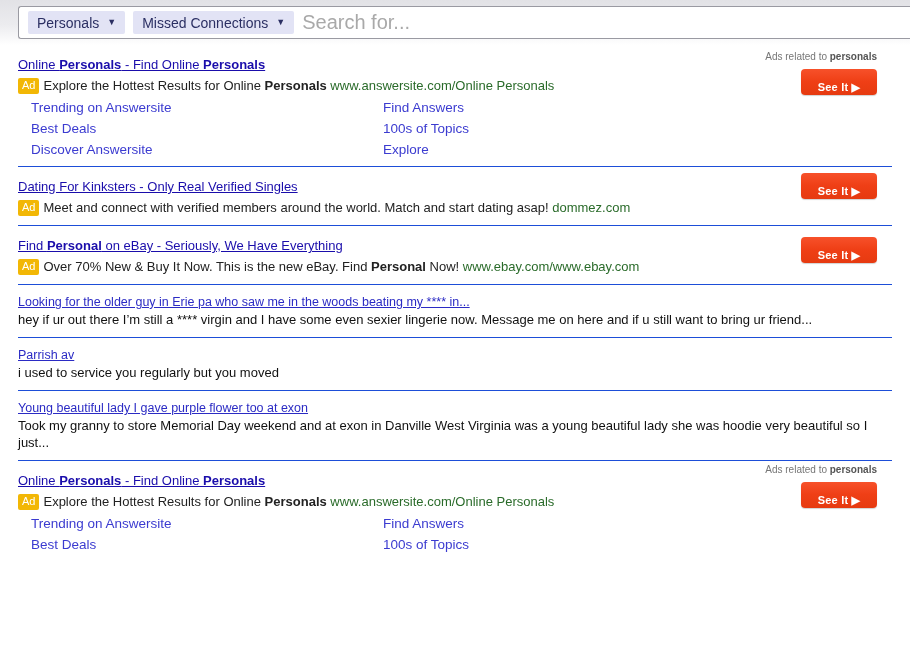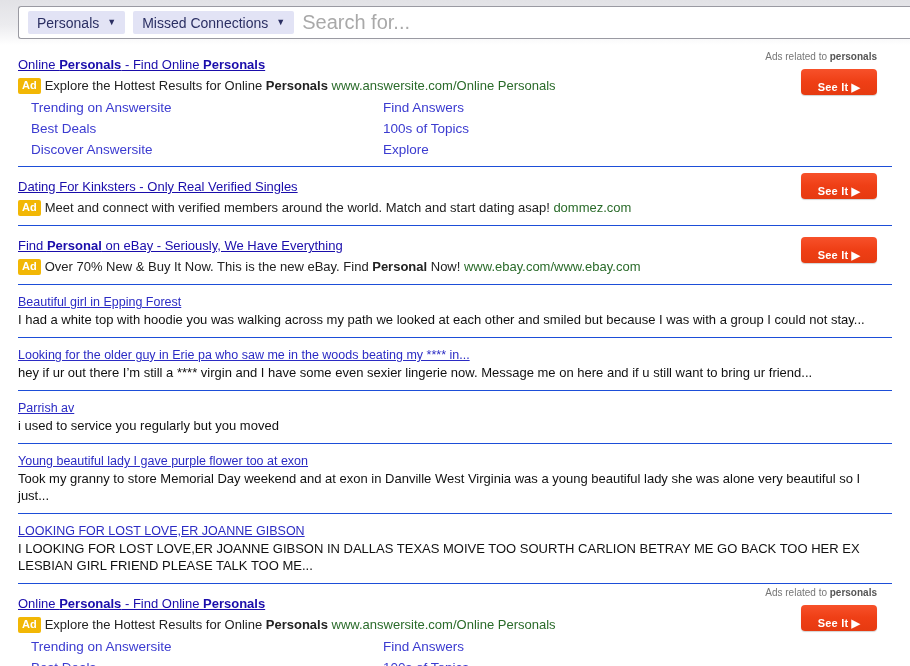--- a/index.html
+++ b/index.html
@@ -126,21 +126,21 @@
     margin-top: 2px;
     font-size: 13px;
     line-height: 17px;
     color: #222;
   }
   .ad-badge {
     display: inline-block;
     background: #f2b705;
     color: #ffffff;
     font-size: 11px;
-    font-weight: bold;
+    font-weight: normal;
     line-height: 13px;
     padding: 1px 4px 2px 4px;
     border-radius: 2px;
     margin-right: 4px;
     vertical-align: 1px;
   }
   .adline b { font-weight: bold; }
   .url { color: #2a6b2a; text-align: center; }
 
   .sitelinks {
@@ -218,38 +218,30 @@
         </div>
         <div class="res">
           <div><span class="title"><span>Find </span><b>Personal</b><span> on eBay - Seriously, We Have Everything </span></span></div>
           <div class="adline"><span class="ad-badge">Ad</span><span>Over 70% New &amp; Buy It Now. This is the new eBay. Find </span><b>Personal</b><span> Now! </span><span class="url">www.ebay.com/www.ebay.com</span></div>
         </div>
       </div>
   </div>
 
   <div id="organic">
       <div class="res">
-        <div><span class="org-title">Beautiful girl in Epping Forest</span></div>
-        <div class="org-snip">I had a white top with hoodie you was walking across my path we looked at each other and smiled but because I was with a group I could not stay...</div>
-      </div>
-      <div class="res">
         <div><span class="org-title">Looking for the older guy in Erie pa who saw me in the woods beating my **** in...</span></div>
         <div class="org-snip">hey if ur out there I’m still a **** virgin and I have some even sexier lingerie now. Message me on here and if u still want to bring ur friend...</div>
       </div>
       <div class="res">
         <div><span class="org-title">Parrish av</span></div>
         <div class="org-snip">i used to service you regularly but you moved</div>
       </div>
       <div class="res">
         <div><span class="org-title">Young beautiful lady I gave purple flower too at exon</span></div>
-        <div class="org-snip">Took my granny to store Memorial Day weekend and at exon in Danville West Virginia was a young beautiful lady she was alone very beautiful so I just...</div>
-      </div>
-      <div class="res">
-        <div><span class="org-title">LOOKING FOR LOST LOVE,ER JOANNE GIBSON</span></div>
-        <div class="org-snip">I LOOKING FOR LOST LOVE,ER JOANNE GIBSON IN DALLAS TEXAS MOIVE TOO SOURTH CARLION BETRAY ME GO BACK TOO HER EX LESBIAN GIRL FRIEND PLEASE TALK TOO ME...</div>
+        <div class="org-snip">Took my granny to store Memorial Day weekend and at exon in Danville West Virginia was a young beautiful lady she was hoodie very beautiful so I just...</div>
       </div>
     </div>
 
   <div class="adblock">
     <div class="ads-related" style="top:4px;">
       <span>Ads related to </span><b>personals</b>
     </div>
     <button class="see-it" style="top:22px;">See It ▶</button>
     <div id="bottom-ad">
         <div class="res">

